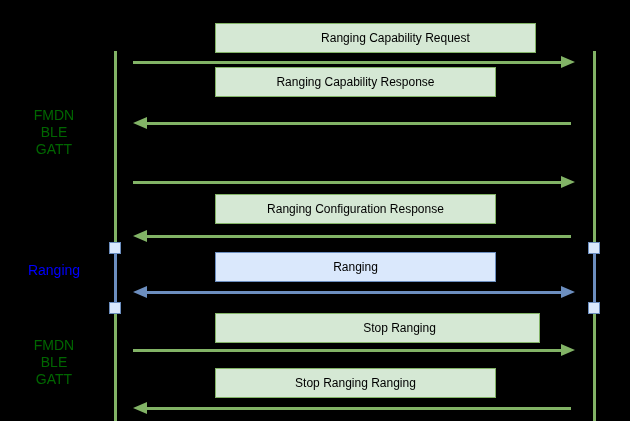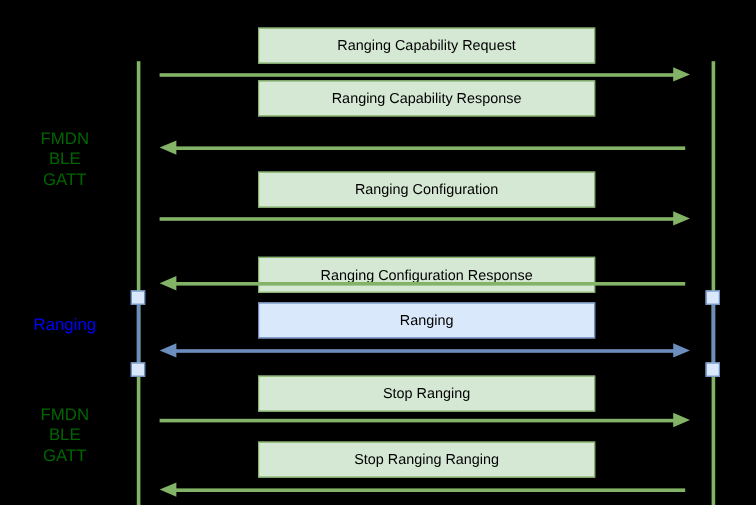--- a/index.html
+++ b/index.html
@@ -70,62 +70,59 @@
 
   <div class="lifeline left"></div>
   <div class="lifeline right"></div>
   <div class="ll-blue left"></div>
   <div class="ll-blue right"></div>
   <div class="endpoint l" style="top:242px;"></div>
   <div class="endpoint l" style="top:302px;"></div>
   <div class="endpoint r" style="top:242px;"></div>
   <div class="endpoint r" style="top:302px;"></div>
 
-  <div class="msg-box green" style="top:23px;">
+  <div class="msg-box green" style="top:23px;padding-left:40px;">
     <span>Ranging Capability Request</span>
   </div>
   <div class="arrow green dir-right" style="top:56px;">
     <div class="line"></div>
     <div class="head hr"></div>
   </div>
 
   <div class="msg-box green" style="top:67px;">
     <span>Ranging Capability Response</span>
   </div>
   <div class="arrow green dir-left" style="top:117px;">
     <div class="line"></div>
     <div class="head hl"></div>
   </div>
 
-  <div class="msg-box green" style="top:143px;">
-    <span>Ranging Configuration</span>
-  </div>
   <div class="arrow green dir-right" style="top:176px;">
     <div class="line"></div>
     <div class="head hr"></div>
   </div>
 
-  <div class="msg-box green" style="top:214px;">
+  <div class="msg-box green" style="top:194px;">
     <span>Ranging Configuration Response</span>
   </div>
   <div class="arrow green dir-left" style="top:230px;">
     <div class="line"></div>
     <div class="head hl"></div>
   </div>
 
   <div class="msg-box blue" style="top:252px;">
     <span>Ranging</span>
   </div>
   <div class="arrow blue dir-both" style="top:286px;">
     <div class="line"></div>
     <div class="head hl"></div>
     <div class="head hr"></div>
   </div>
 
-  <div class="msg-box green" style="top:313px;">
+  <div class="msg-box green" style="top:313px;padding-left:44px;">
     <span>Stop Ranging</span>
   </div>
   <div class="arrow green dir-right" style="top:344px;">
     <div class="line"></div>
     <div class="head hr"></div>
   </div>
 
   <div class="msg-box green" style="top:368px;">
     <span>Stop Ranging Ranging</span>
   </div>

